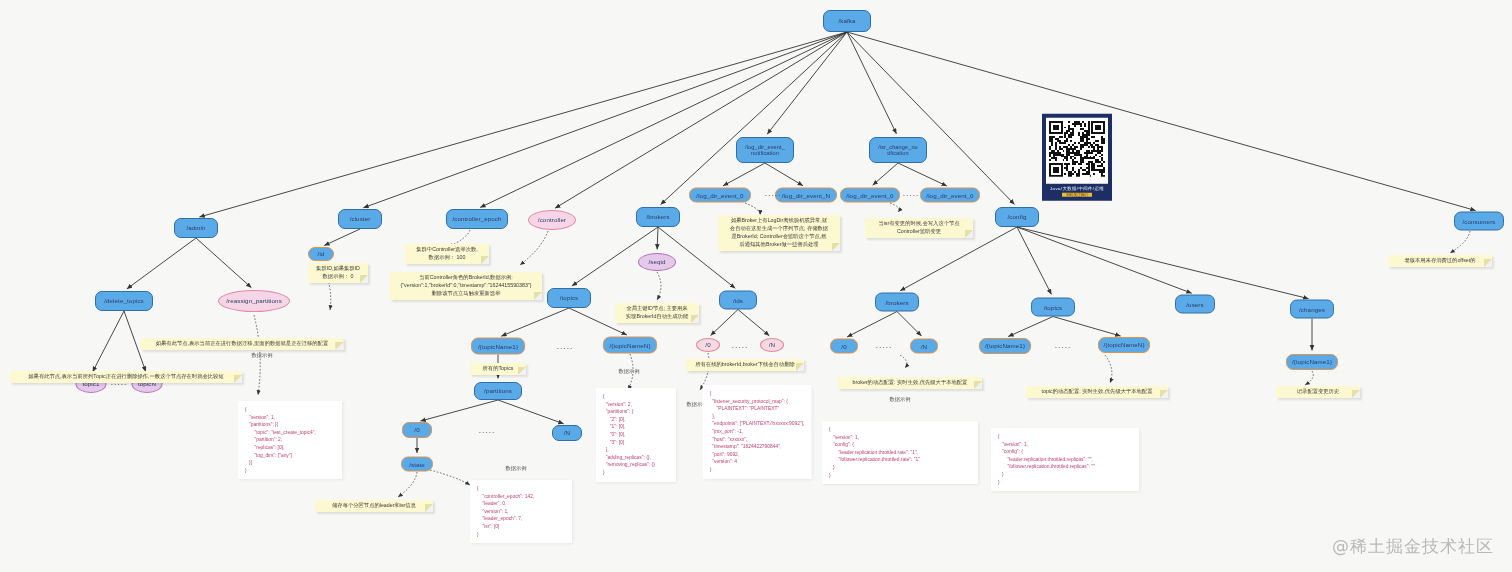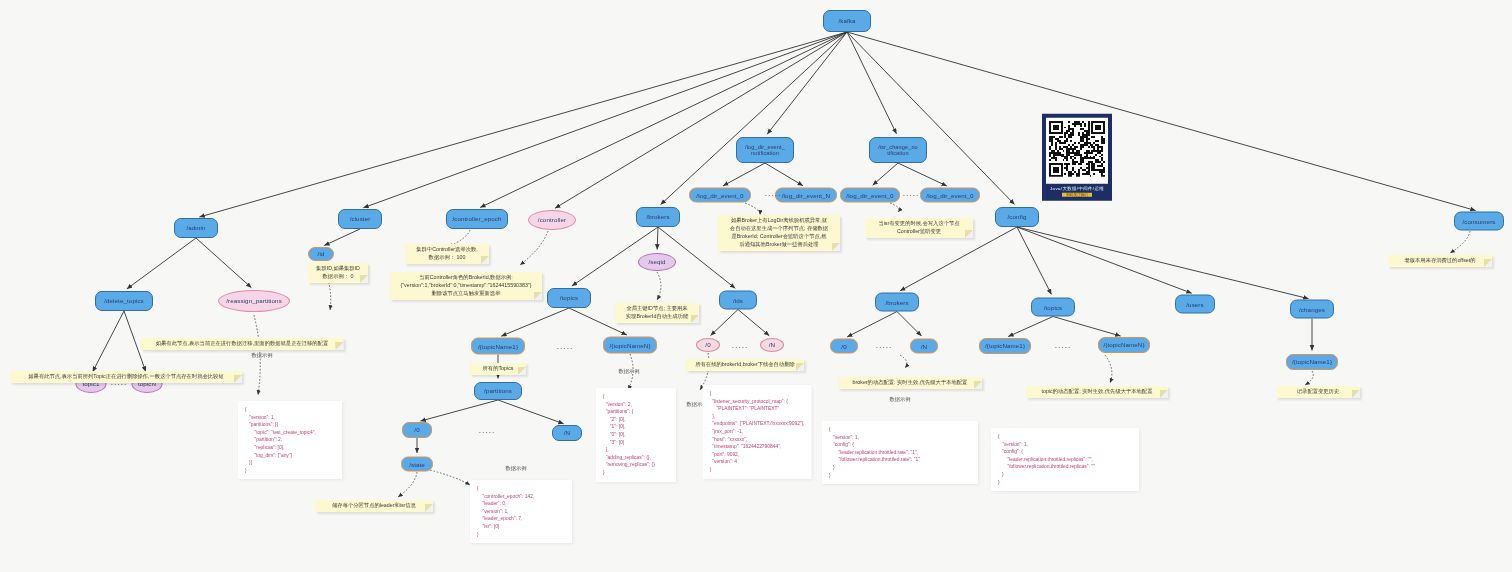--- a/index.html
+++ b/index.html
@@ -774,13 +774,14 @@
             <rect x="21" y="28" width="1" height="1"></rect>
             <rect x="27" y="28" width="1" height="1"></rect>
             <rect x="28" y="28" width="1" height="1"></rect>
           </g>
       </svg>
     </div>
     <div class="cap">Java/大数据/中间件/运维</div>
     <div class="sub">扫码关注我们</div>
   </div>
 
+  <div class="watermark">@稀土掘金技术社区</div>
 </div>
 
 </body></html>

